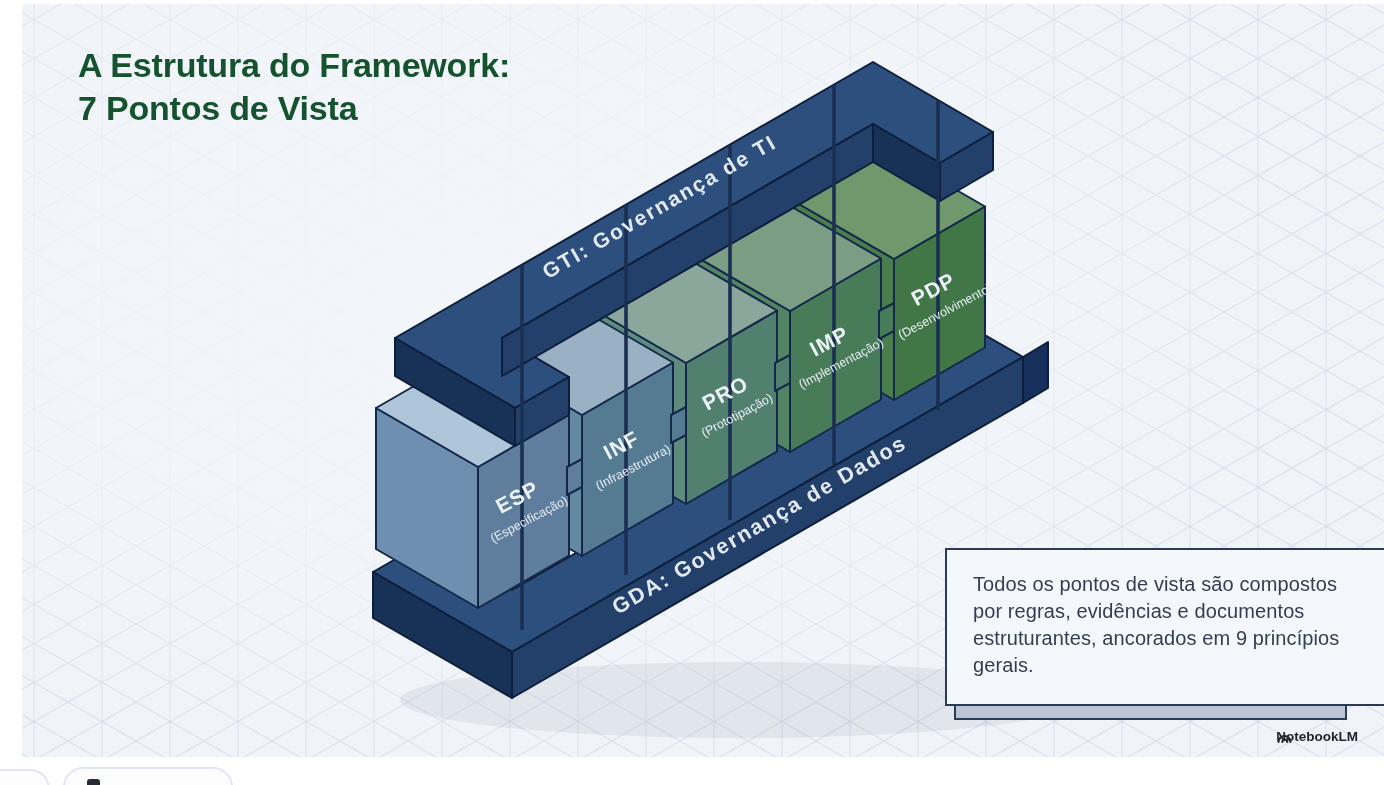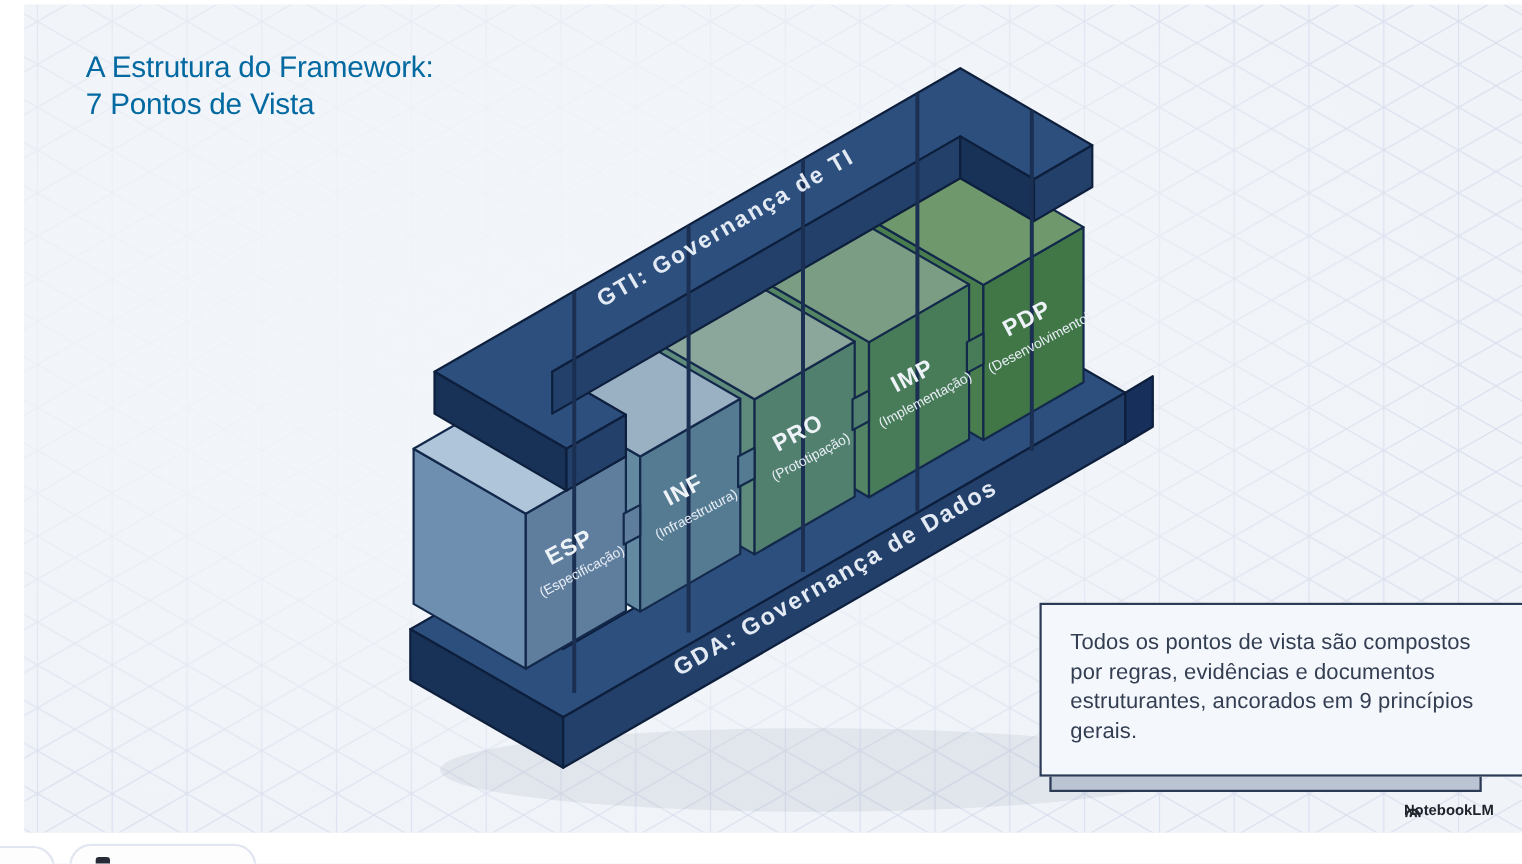--- a/index.html
+++ b/index.html
@@ -8,22 +8,22 @@
     background:#ffffff;
     font-family:"Liberation Sans", sans-serif;
   }
   .slide{
     position:absolute;left:22px;top:4px;width:1362px;height:753px;
     background:#f0f3f8;overflow:hidden;border-radius:2px;
   }
   .slide svg{position:absolute;left:0;top:0;}
   .title{
     position:absolute;left:56px;top:40px;z-index:5;
-    font-size:27px;font-weight:400;line-height:1.26;letter-spacing:-0.2px;
-    color:#0369a1;white-space:pre-line;
+    font-size:34px;font-weight:700;line-height:1.26;letter-spacing:-0.2px;
+    color:#14532d;white-space:pre-line;
   }
   .note-back{
     position:absolute;left:932px;top:554px;width:389px;height:158px;
     background:#bac4d2;border:2px solid #2b3a55;z-index:3;
   }
   .note-card{
     position:absolute;left:923px;top:544px;width:441px;height:158px;
     background:#f4f7fb;border:2.5px solid #2b3a55;z-index:4;
     box-sizing:border-box;padding:21px 26px;
   }

